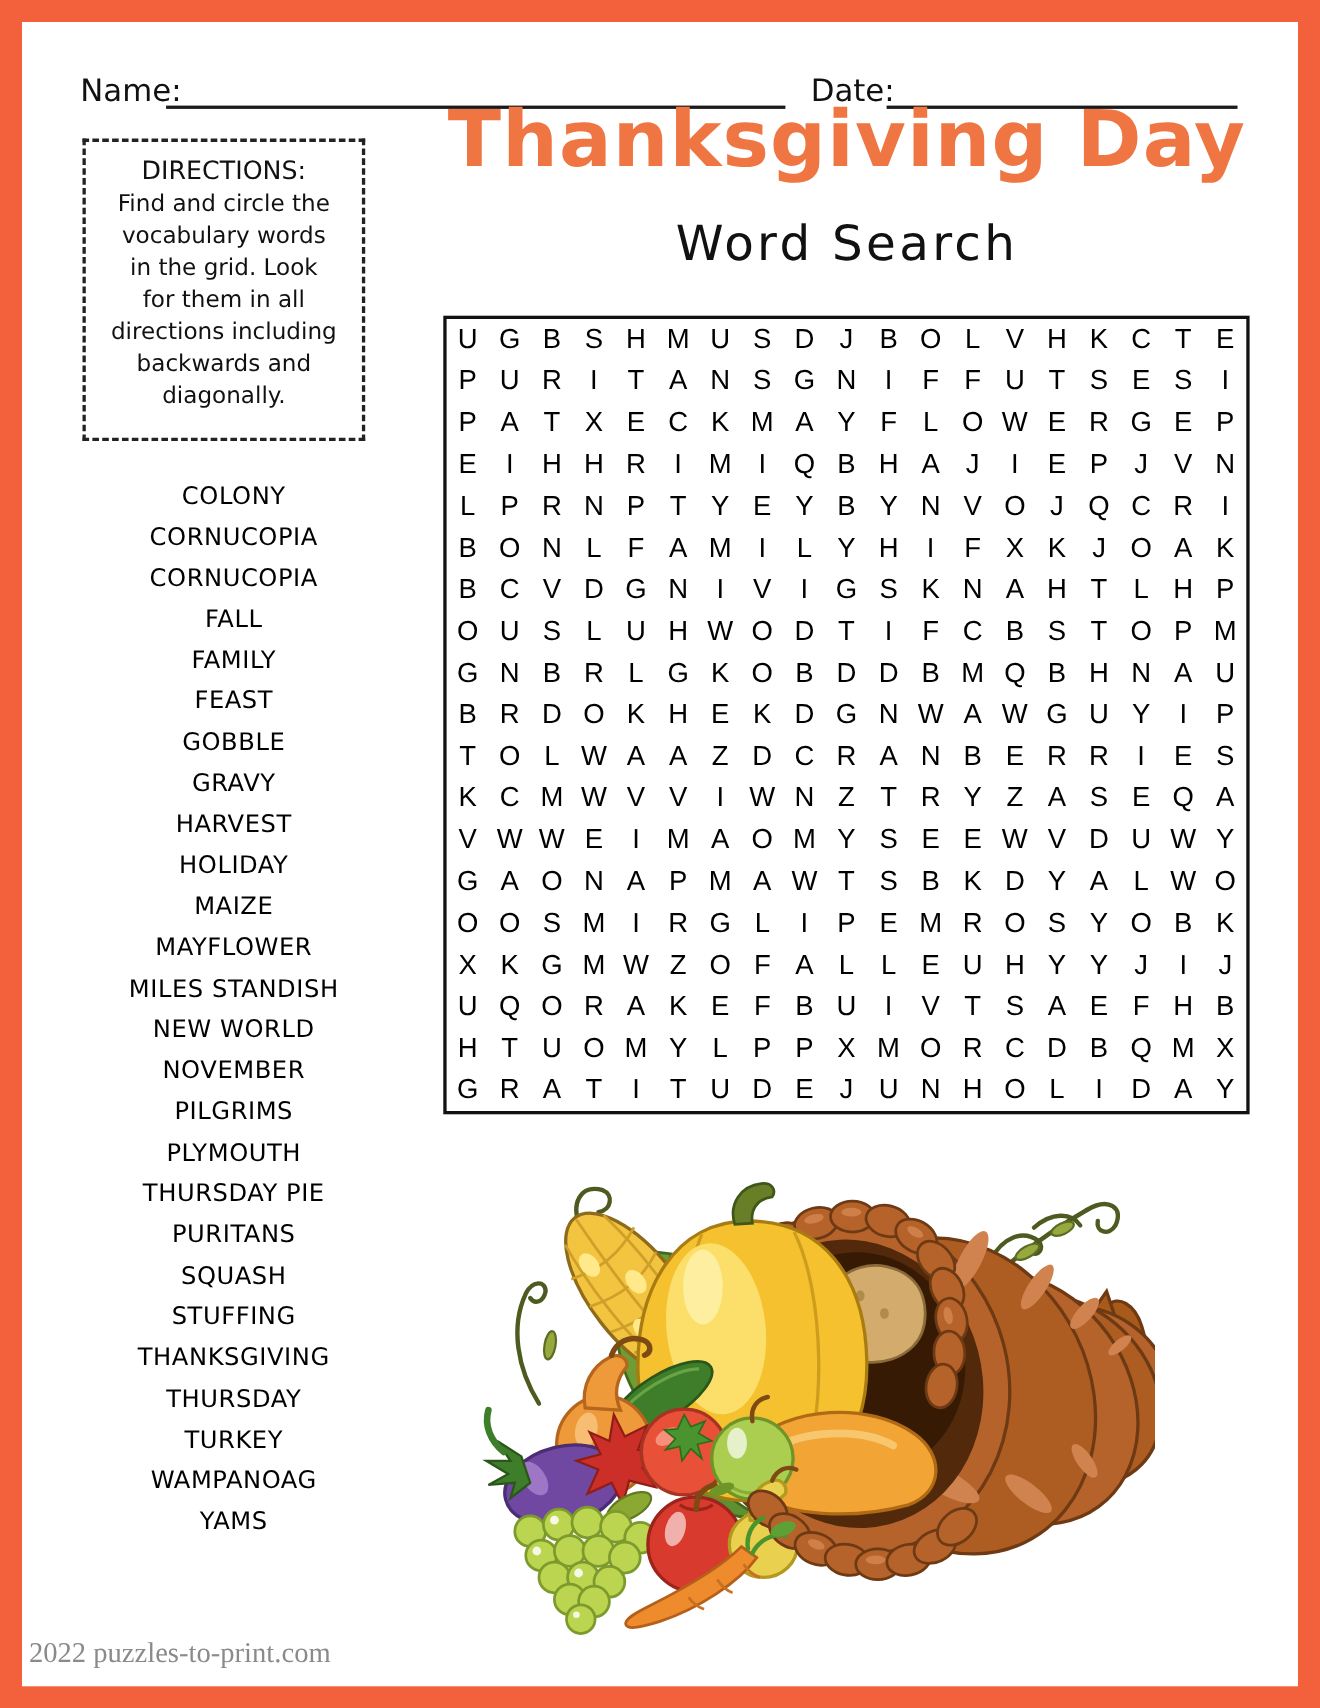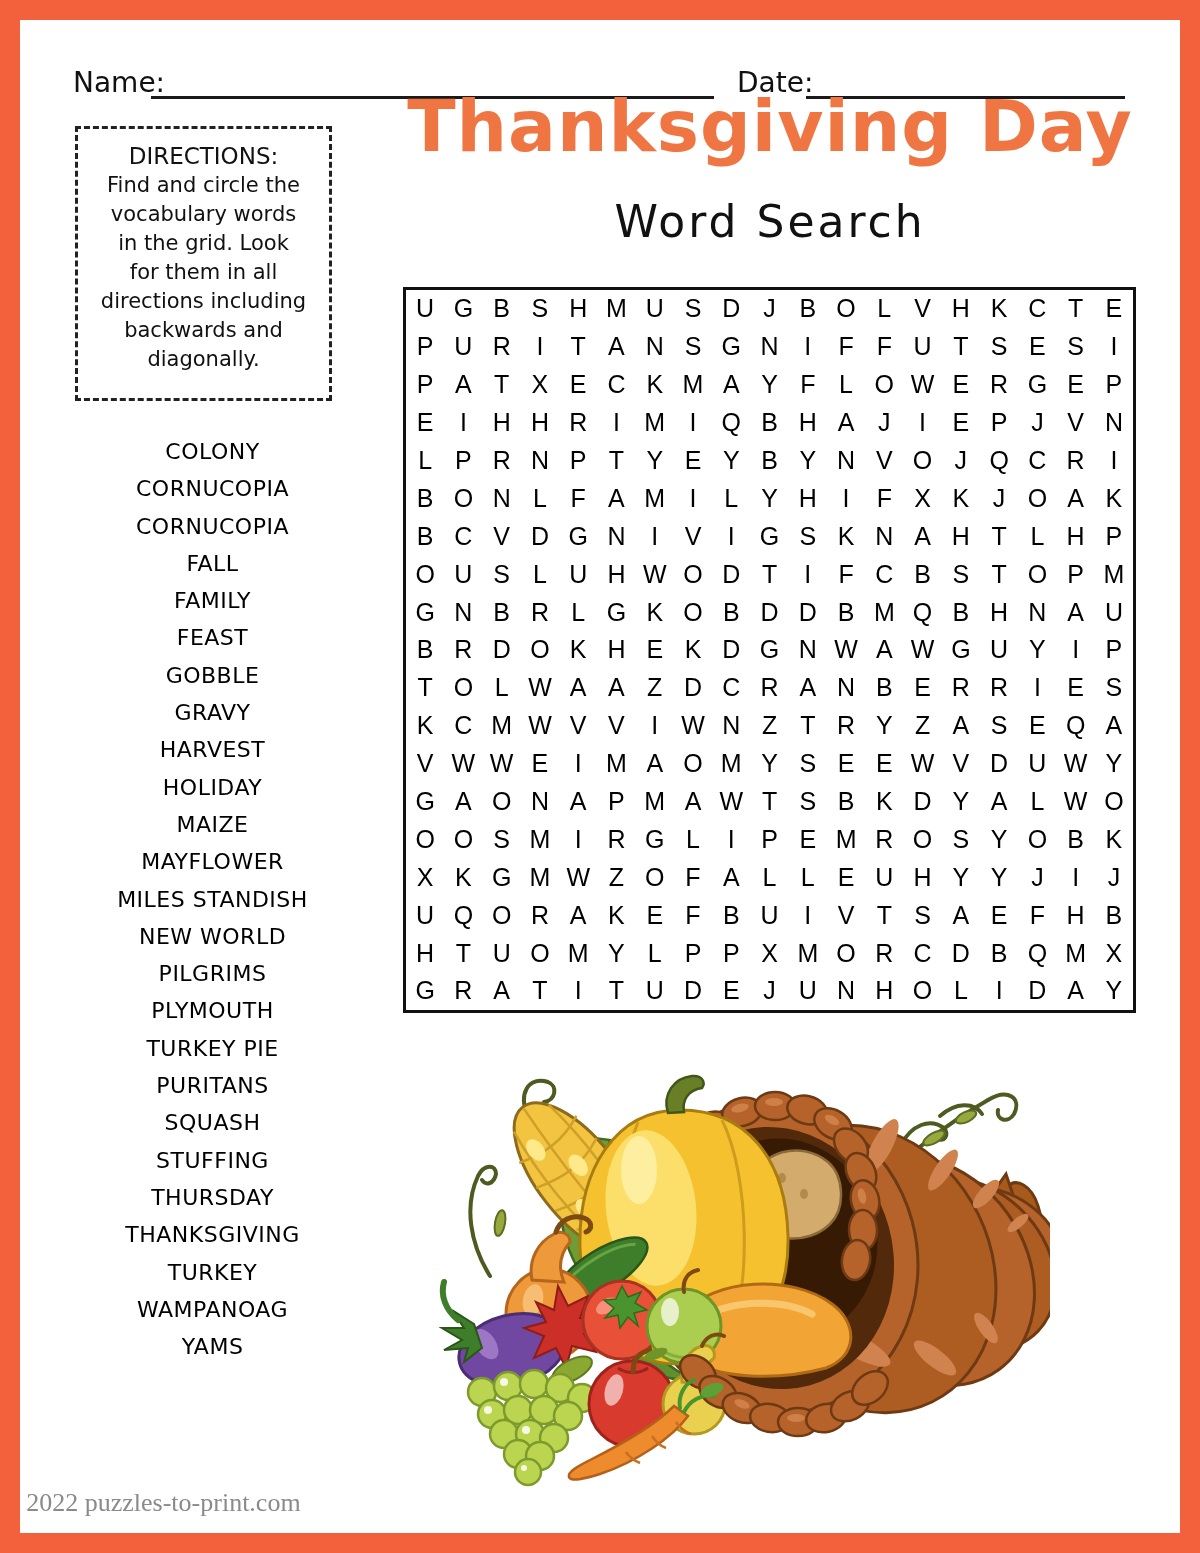--- a/index.html
+++ b/index.html
@@ -88,28 +88,29 @@
     <div class="word">FAMILY</div>
     <div class="word">FEAST</div>
     <div class="word">GOBBLE</div>
     <div class="word">GRAVY</div>
     <div class="word">HARVEST</div>
     <div class="word">HOLIDAY</div>
     <div class="word">MAIZE</div>
     <div class="word">MAYFLOWER</div>
     <div class="word">MILES STANDISH</div>
     <div class="word">NEW WORLD</div>
+    <div class="word">NOVEMBER</div>
     <div class="word">PILGRIMS</div>
     <div class="word">PLYMOUTH</div>
-    <div class="word">TURKEY PIE</div>
+    <div class="word">THURSDAY PIE</div>
     <div class="word">PURITANS</div>
     <div class="word">SQUASH</div>
     <div class="word">STUFFING</div>
+    <div class="word">THANKSGIVING</div>
     <div class="word">THURSDAY</div>
-    <div class="word">THANKSGIVING</div>
     <div class="word">TURKEY</div>
     <div class="word">WAMPANOAG</div>
     <div class="word">YAMS</div>
   </div>
 
 <div class="abs grid">
     <div class="grid-row">
       <span class="cell">U</span>
       <span class="cell">G</span>
       <span class="cell">B</span>

